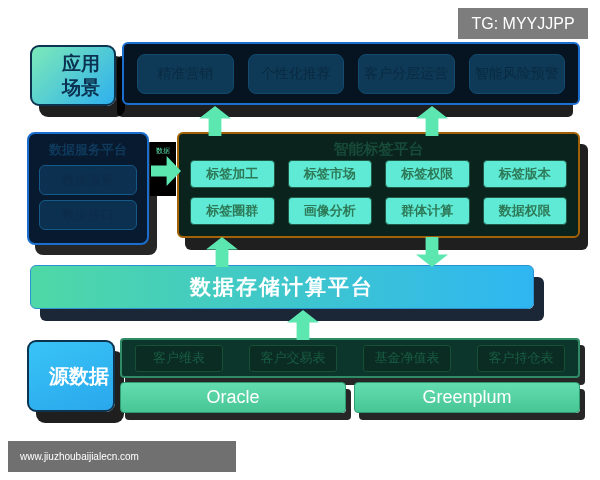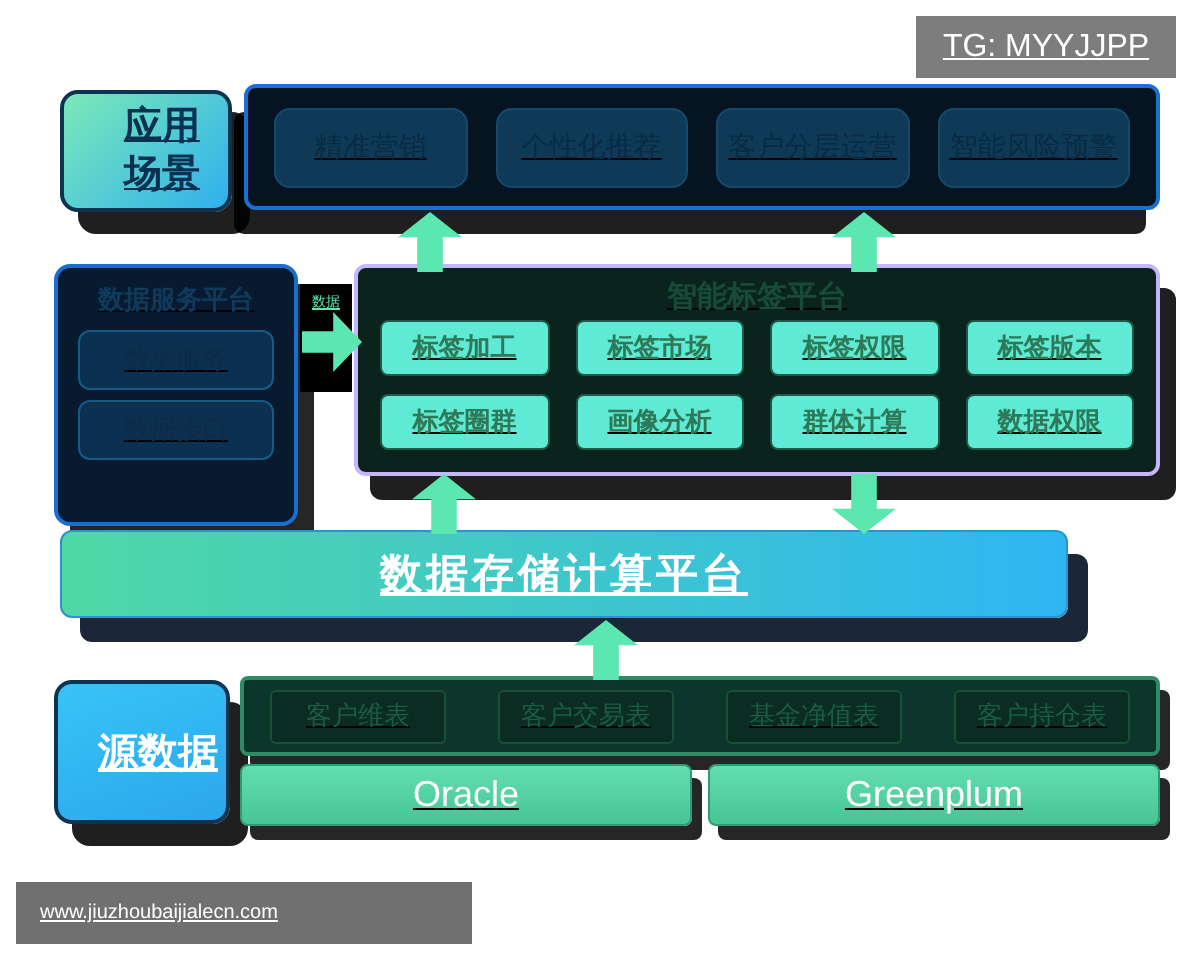--- a/index.html
+++ b/index.html
@@ -1,20 +1,20 @@
 <!DOCTYPE html>
 <html><head>
 <meta charset="utf-8">
 <style>
   html,body{margin:0;padding:0;background:#fff;}
   #stage{
     position:relative;width:600px;height:480px;background:#ffffff;overflow:hidden;
     font-family:"Liberation Sans","DejaVu Sans",sans-serif;
   }
-  .abs{position:absolute;box-sizing:border-box;text-decoration:underline;}
+  .abs{position:absolute;box-sizing:border-box;}
 
   
   .tg-badge{left:458px;top:8px;width:130px;height:31px;background:#7d7d7d;color:#fff;
     font-size:16px;display:flex;align-items:center;justify-content:center;}
   .watermark{left:8px;top:441px;width:228px;height:31px;background:#707070;color:#fff;
     font-size:10px;display:flex;align-items:center;padding-left:12px;}
 
   
   .blue-label{
     background:linear-gradient(135deg,#7be9b8,#2fb0ee);
@@ -31,40 +31,40 @@
   
   .apps-box{left:122px;top:42px;width:458px;height:63px;background:#061422;
     border:2px solid #1b6fd0;border-radius:6px;
     box-shadow:-6px 13px 0 -1px rgba(0,0,0,0.88);
     display:flex;gap:14px;align-items:center;padding:0 13px;}
   .app-btn{flex:1;height:38px;background:#0e3a57;border:1px solid #134a6e;border-radius:8px;
     display:flex;align-items:center;justify-content:center;
     color:#0a2a42;font-size:14px;}
 
   
-  .svc-box{left:27px;top:132px;width:122px;height:131px;background:#071a30;
+  .svc-box{left:27px;top:132px;width:122px;height:113px;background:#071a30;
     border:2px solid #1a6ed0;border-radius:8px;
     box-shadow:8px 10px 0 rgba(0,0,0,0.85);padding:6px 10px;}
   .svc-title{color:#103a5c;font-size:13px;font-weight:bold;text-align:center;height:20px;line-height:20px;}
   .svc-btn{height:28px;margin-top:5px;background:#0c3050;border:1px solid #155a86;border-radius:6px;
     display:flex;align-items:center;justify-content:center;color:#0e2c4a;font-size:13px;}
 
   
   .flow-band{left:150px;top:142px;width:26px;height:54px;background:#000;z-index:4;}
   .flow-text{left:150px;top:146px;width:26px;text-align:center;font-size:7px;color:#5ce7b0;z-index:6;}
   .arrow{position:absolute;background:#5ce7b0;filter:drop-shadow(3px 4px 0 rgba(0,0,0,0.78));z-index:5;}
   .arrow.v{width:32px;height:30px;
     clip-path:polygon(50% 0,100% 42%,70% 42%,70% 100%,30% 100%,30% 42%,0 42%);}
   .arrow.down{transform:rotate(180deg);}
   .arrow.r{width:30px;height:30px;
     clip-path:polygon(0 32%,52% 32%,52% 0,100% 50%,52% 100%,52% 68%,0 68%);}
 
   
   .tag-box{left:177px;top:132px;width:403px;height:106px;background:#0a241d;
-    border:2px solid #c4b5fd;border-radius:6px;
+    border:2px solid #a16207;border-radius:6px;
     box-shadow:8px 12px 0 rgba(0,0,0,0.88);padding:3px 11px 0;}
   .tag-title{color:#174a38;font-size:15px;font-weight:bold;text-align:center;height:23px;line-height:23px;}
   .tag-grid{display:grid;grid-template-columns:repeat(4,1fr);gap:9px 13px;}
   .tag-btn{height:26px;background:#5eead4;border:1px solid #1e5a46;border-radius:4px;
     display:flex;align-items:center;justify-content:center;color:#2e7a58;font-size:13px;font-weight:bold;}
 
   
   .storage{left:30px;top:265px;width:504px;height:44px;
     background:linear-gradient(90deg,#4fd8a5,#2fb6f2);
     border:1px solid #2a93cf;border-radius:6px;

